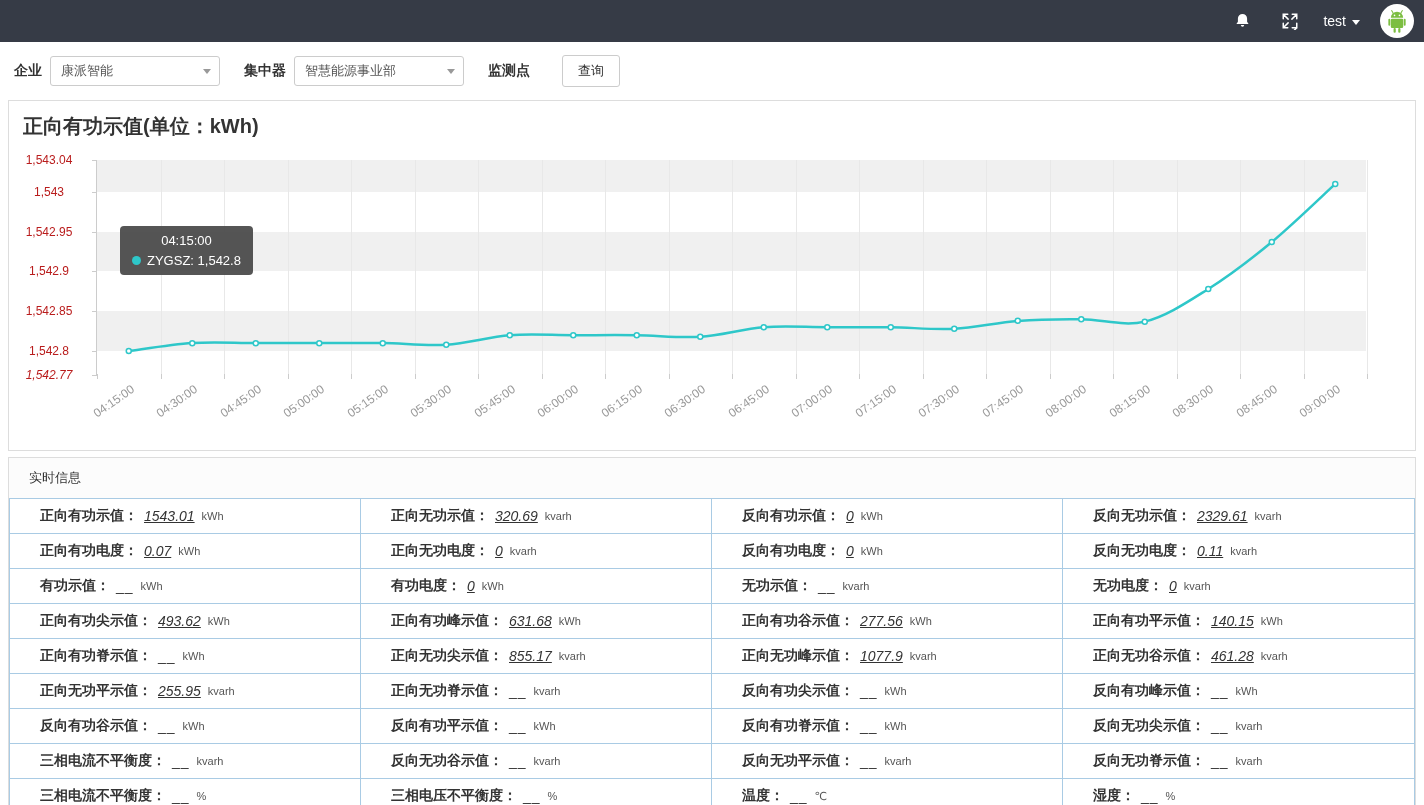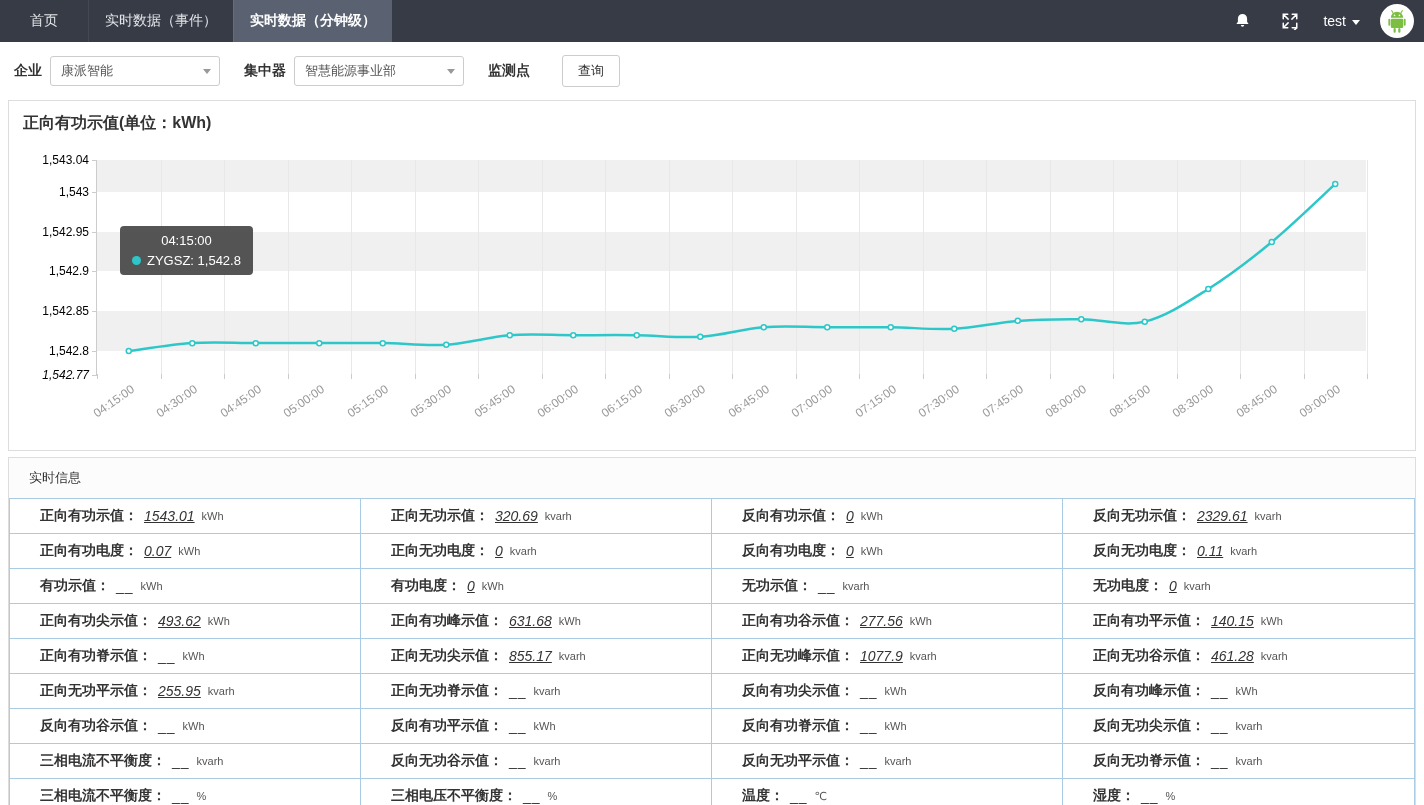--- a/index.html
+++ b/index.html
@@ -31,30 +31,30 @@
     display:flex; align-items:center; padding:0 22px 0 10px; position:relative; cursor:pointer; }
   .select-value { font-size:13px; color:#555; white-space:nowrap; overflow:hidden; }
   .caret { position:absolute; right:8px; top:12px; width:0; height:0;
     border-left:4px solid transparent; border-right:4px solid transparent; border-top:5px solid #999; }
   .btn-query { height:32px; padding:0 15px; background:#fff; border:1px solid #ccc; border-radius:3px;
     font-size:13px; color:#333; cursor:pointer; font-family:inherit; }
 
   
   .panel { margin:0 8px; border:1px solid #ddd; background:#fff; }
   .chart-panel { height:351px; position:relative; }
-  .chart-title { margin:0; padding:12px 0 0 14px; font-size:16px; font-weight:bold; color:#333; }
+  .chart-title { margin:0; padding:12px 0 0 14px; font-size:20px; font-weight:bold; color:#333; }
 
   
   .plot { position:absolute; left:87px; top:59px; width:1270px; height:215px;
     border-left:1px solid #ccc; border-bottom:1px solid #ccc; }
   .band { position:absolute; left:0; width:100%; }
   .vgrid { position:absolute; top:0; width:1px; height:100%; background:#e8e8e8; z-index:1; }
   .x-tick { position:absolute; top:100%; width:1px; height:5px; background:#ccc; }
   .y-tick { position:absolute; left:-5px; width:5px; height:1px; background:#ccc; }
-  .y-lab { position:absolute; left:-88px; width:80px; text-align:right; font-size:12px; color:#000000; }
+  .y-lab { position:absolute; left:-88px; width:80px; text-align:center; font-size:12px; color:#b91c1c; }
   .x-lab { position:absolute; top:222px; width:110px; text-align:right; font-size:12px; color:#999;
     transform:rotate(-35deg); transform-origin:100% 0; white-space:nowrap; }
   .line-svg { position:absolute; left:0; top:0; overflow:visible; z-index:3; }
   .tooltip { position:absolute; left:23px; top:66px; min-width:104px; z-index:5;
     background:rgba(72,72,72,.93); border-radius:4px; padding:7px 12px; color:#fff; font-size:13px; }
   .tt-time { text-align:center; margin-bottom:5px; }
   .tt-series { display:flex; align-items:center; white-space:nowrap; }
   .tt-dot { width:9px; height:9px; border-radius:50%; margin-right:6px; flex:0 0 auto; }
 
   
@@ -67,25 +67,20 @@
   .cell:nth-child(4n) { border-right:none; }
   .lbl { font-weight:bold; color:#333; white-space:nowrap; }
   .val-link { margin-left:6px; font-style:italic; text-decoration:underline; color:#333; cursor:pointer; }
   .val-null { margin-left:6px; color:#333; letter-spacing:1px; }
   .unit { margin-left:7px; color:#555; font-size:11px; }
 </style>
 </head>
 <body>
 
 <header class="navbar">
-  <nav class="tabs" id="tabs">
-      <div class="tab">首页</div>
-      <div class="tab">实时数据（事件）</div>
-      <div class="tab active">实时数据（分钟级）</div>
-    </nav>
   <div class="nav-right">
     <span class="nav-icon">
       <svg width="19" height="19" viewBox="0 0 24 24" fill="#fff">
         <path d="M12 2.5a5.8 5.8 0 0 0-5.8 5.8v4L4.3 15h15.4l-1.9-2.7v-4A5.8 5.8 0 0 0 12 2.5z"></path>
         <path d="M9.9 16.5a2.1 2.1 0 0 0 4.2 0z"></path>
       </svg>
     </span>
     <span class="nav-icon">
       <svg width="18" height="18" viewBox="0 0 24 24" fill="none" stroke="#fff" stroke-width="2" stroke-linecap="round">
         <path d="M9 3H3v6 M3 3l6.5 6.5"></path>

